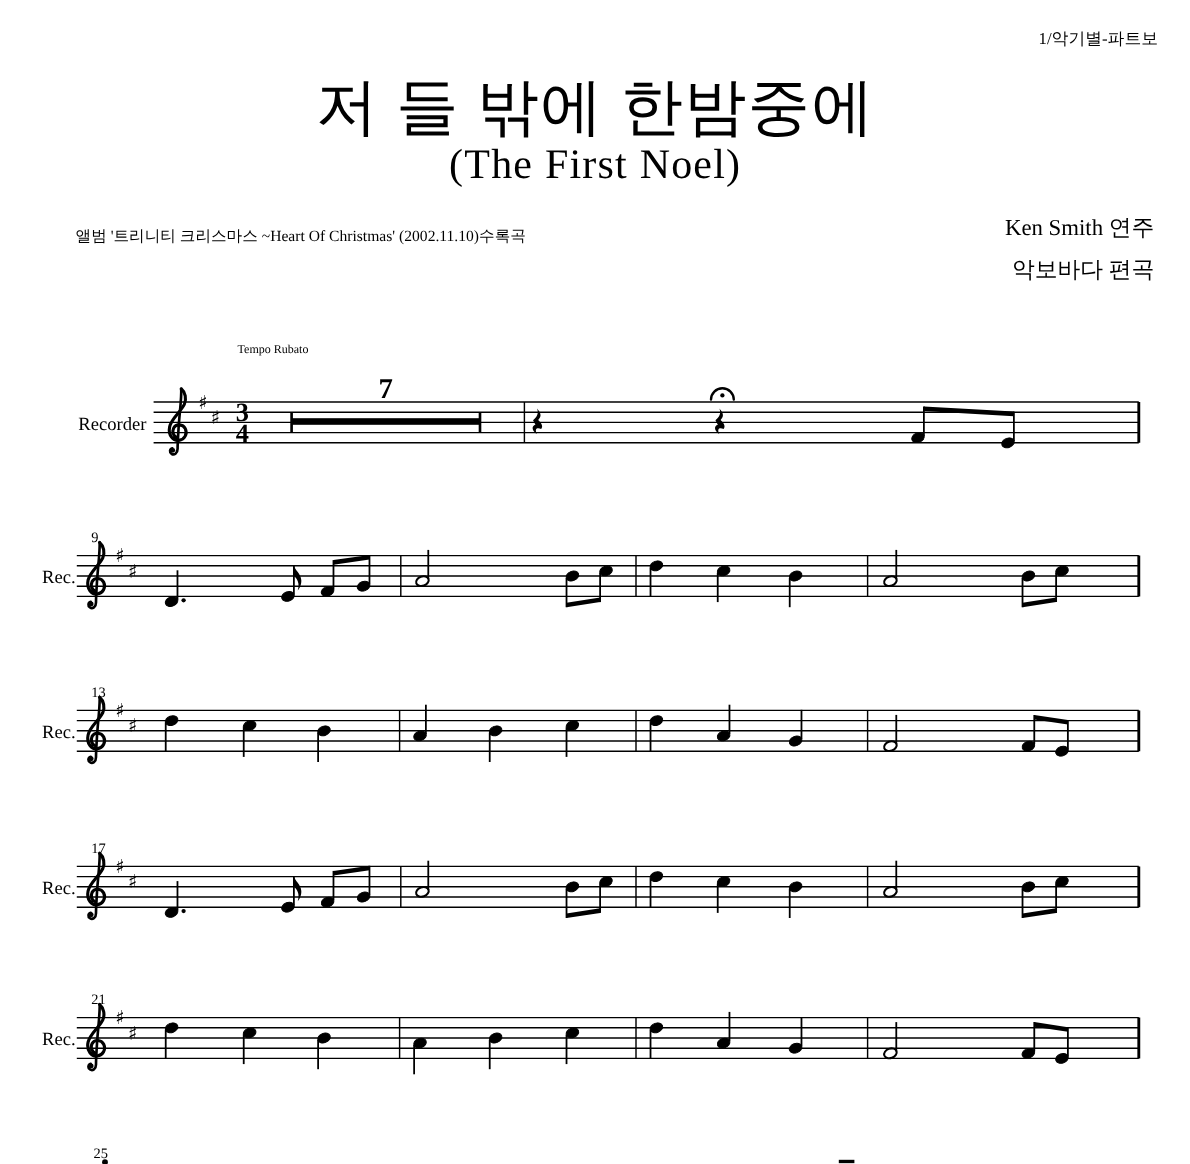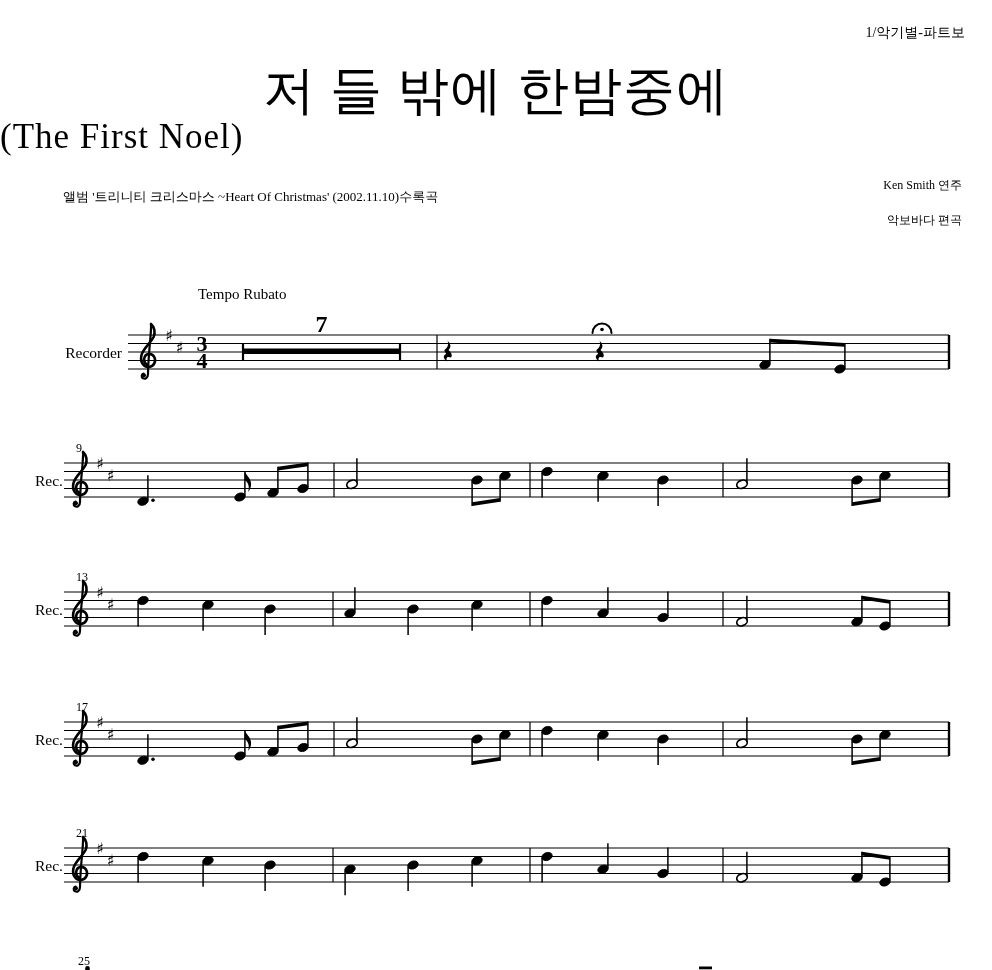--- a/index.html
+++ b/index.html
@@ -4,28 +4,28 @@
 <style>
   html,body{margin:0;padding:0;background:#e8e8e8;}
   .page{
     position:relative;width:992px;height:970px;background:#ffffff;
     overflow:hidden;color:#000;
     font-family:"Liberation Serif","DejaVu Serif",serif;
   }
   .corner-label{position:absolute;top:24px;right:27px;font-size:14px;white-space:nowrap;}
   .song-title{position:absolute;top:62px;left:0;width:100%;text-align:center;
     font-size:52px;letter-spacing:1px;line-height:1.1;white-space:nowrap;}
-  .song-subtitle{position:absolute;top:117px;left:0;width:100%;text-align:left;
+  .song-subtitle{position:absolute;top:117px;left:0;width:100%;text-align:center;
     font-size:35px;letter-spacing:1px;white-space:nowrap;}
-  .credit{position:absolute;right:30px;font-size:12px;white-space:nowrap;}
+  .credit{position:absolute;right:30px;font-size:19px;white-space:nowrap;}
   .credit-performer{top:177px;}
   .credit-arranger{top:212px;}
   .album-note{position:absolute;left:63px;top:188px;font-size:13px;white-space:nowrap;}
   .part-note{position:absolute;left:63px;top:225px;font-size:13px;white-space:nowrap;}
-  .tempo-text{position:absolute;left:198px;top:286px;font-size:15px;white-space:nowrap;}
+  .tempo-text{position:absolute;left:198px;top:286px;font-size:10px;white-space:nowrap;}
   svg.score{position:absolute;left:0;top:0;}
 </style>
 </head>
 <body>
 
 <div class="page">
   <div class="corner-label">1/악기별-파트보</div>
   <div class="song-title">저 들 밖에 한밤중에</div>
   <div class="song-subtitle">(The First Noel)</div>
   <div class="credit credit-performer">Ken Smith 연주</div>

